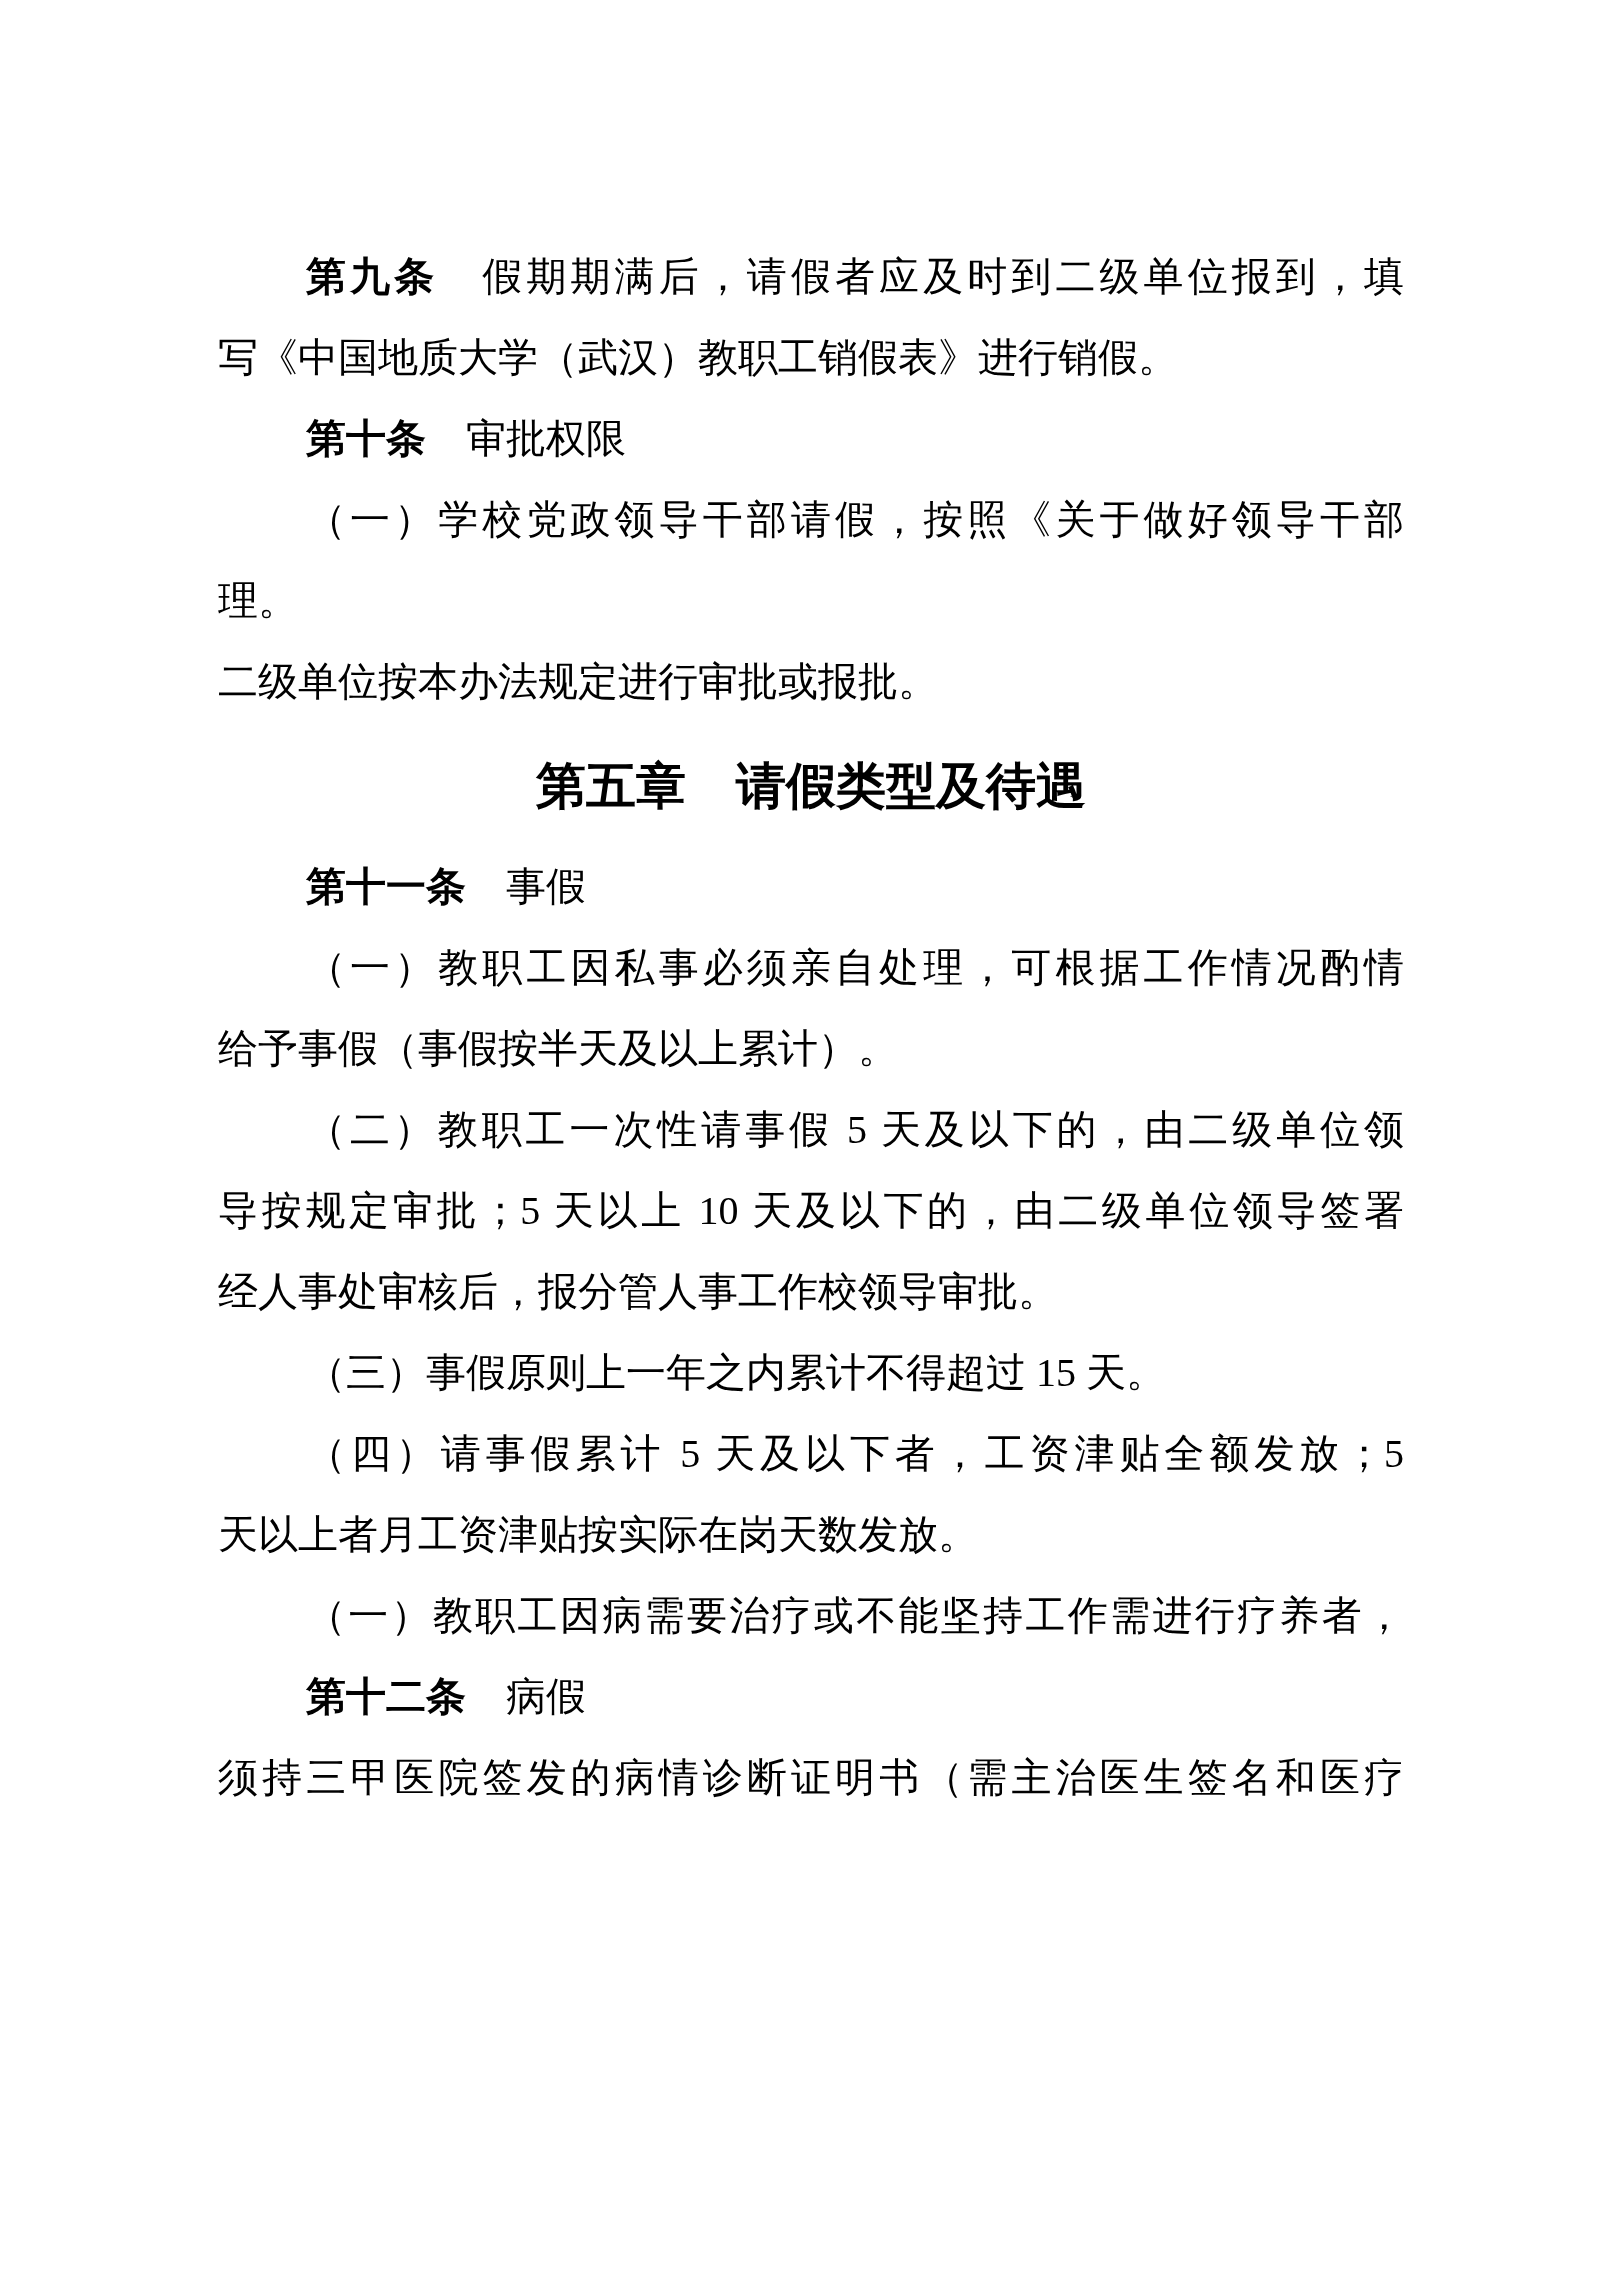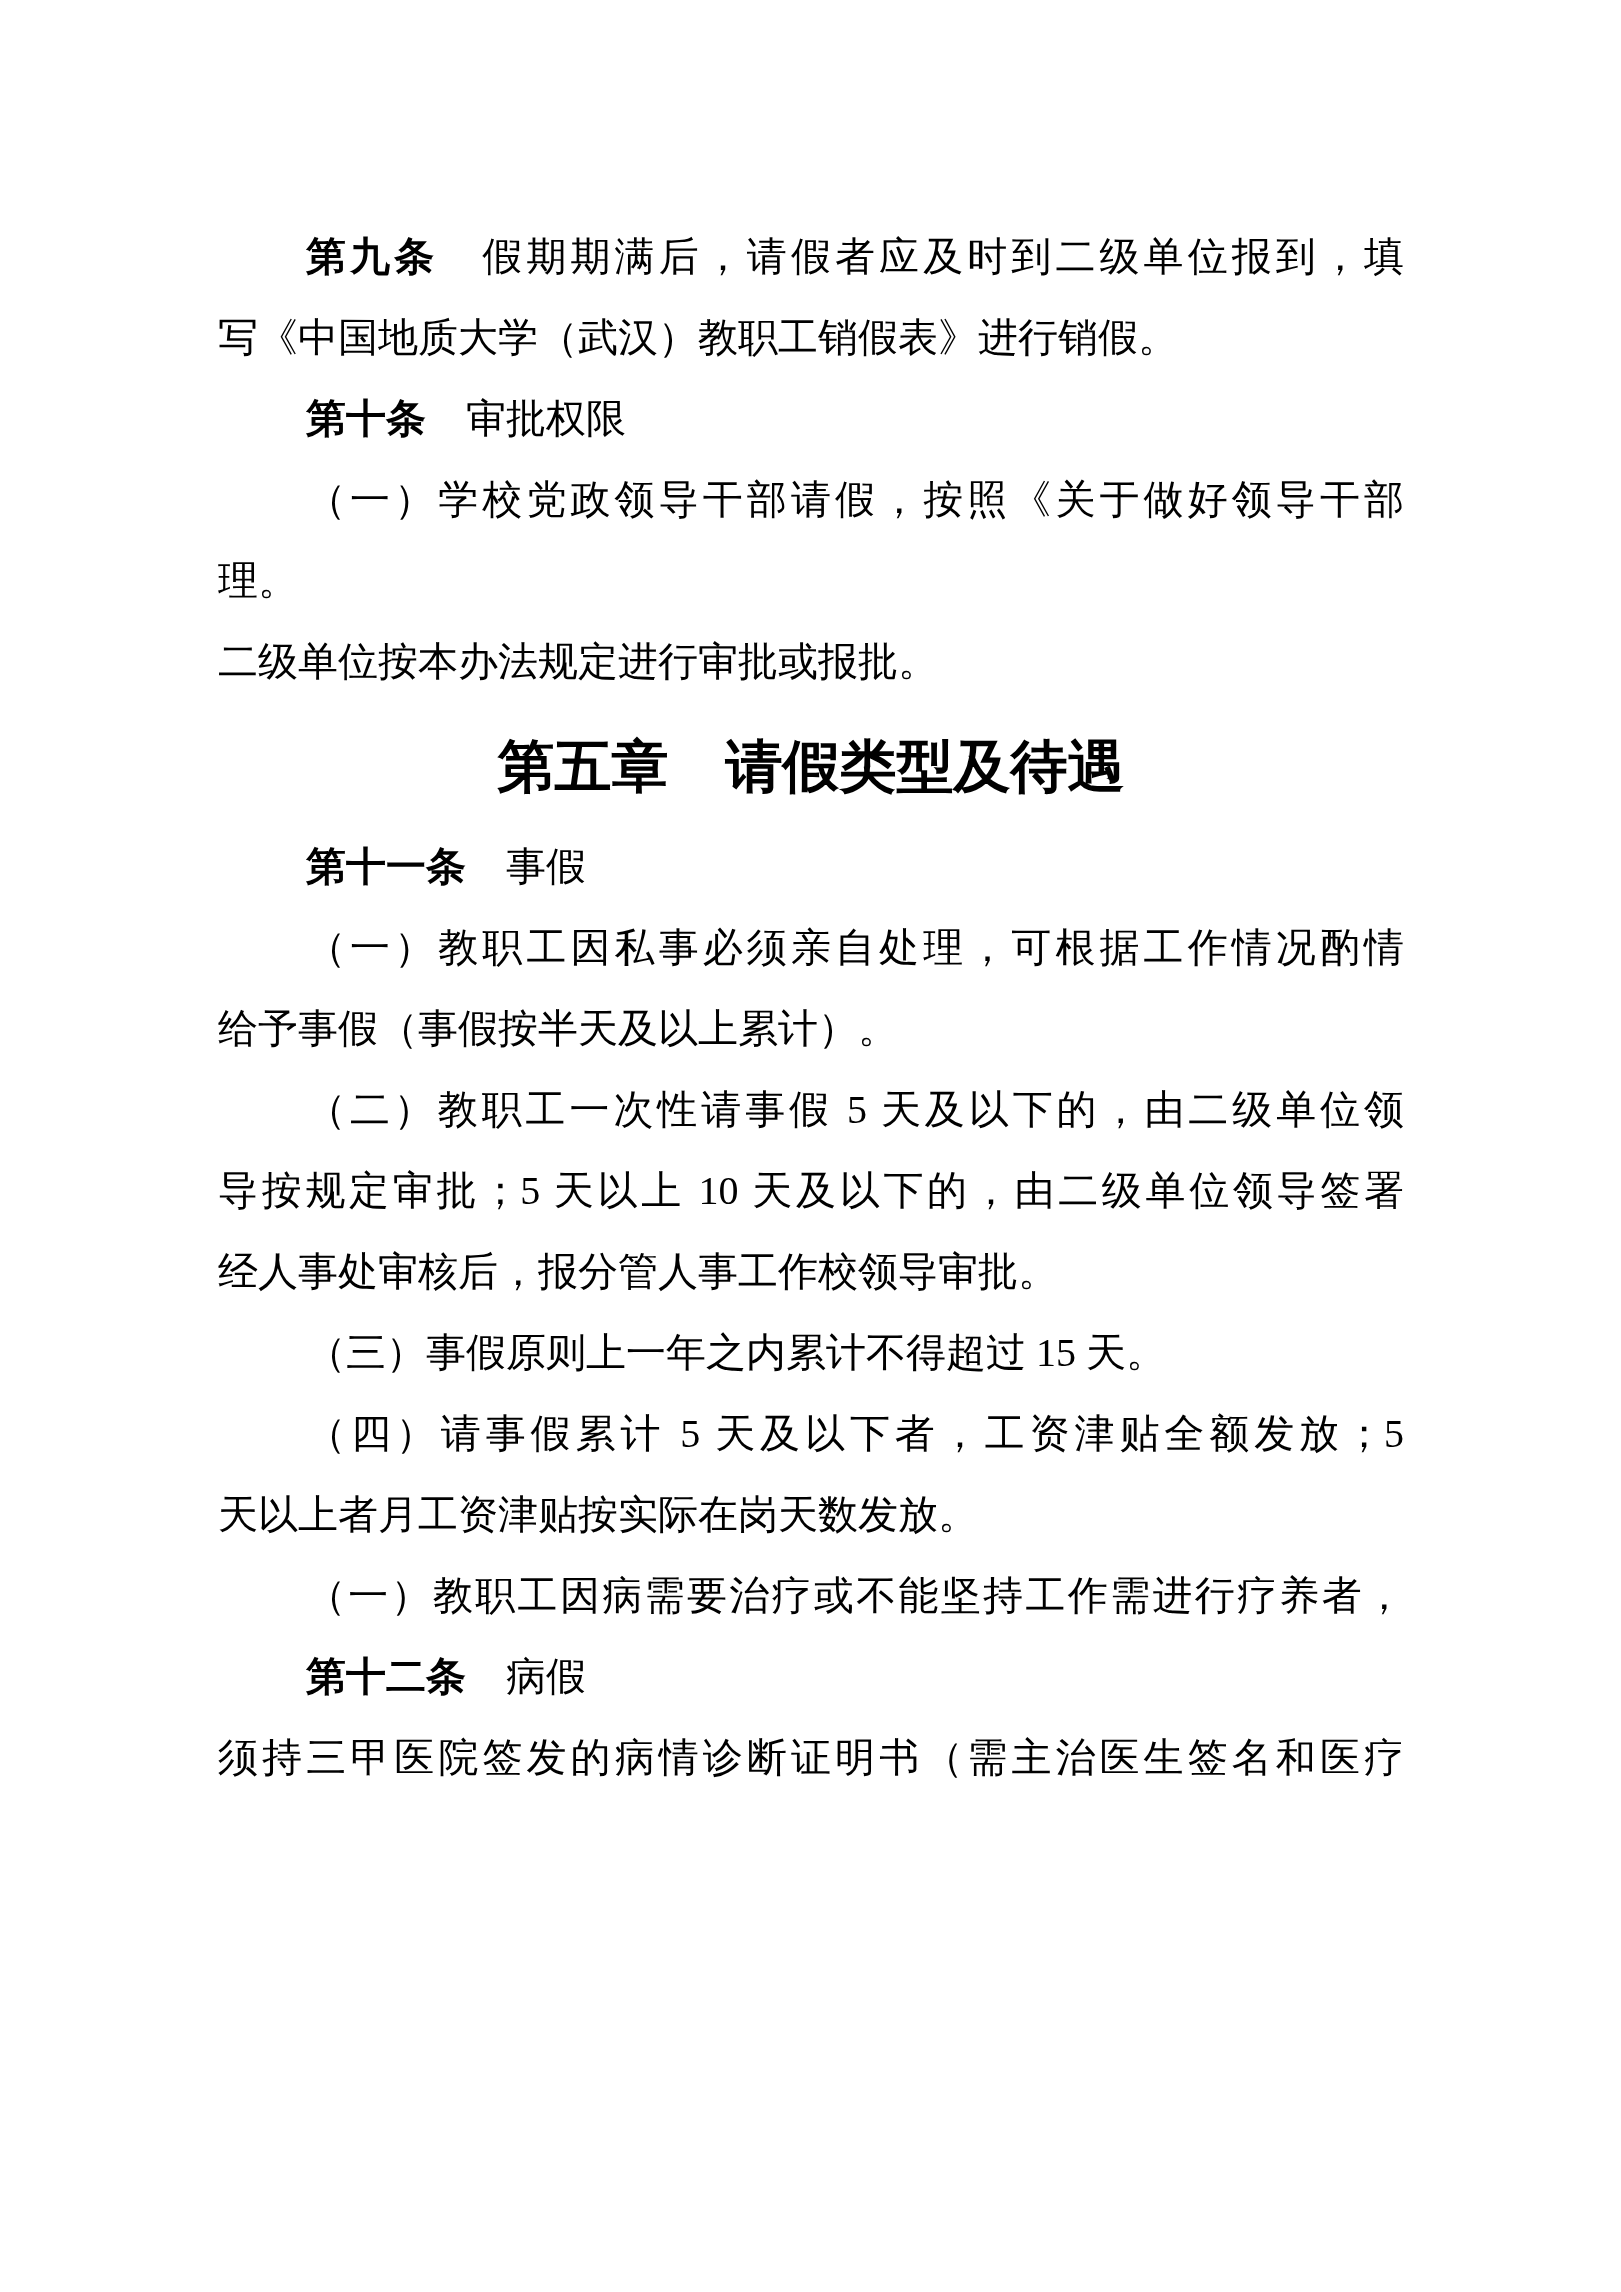--- a/index.html
+++ b/index.html
@@ -8,20 +8,21 @@
     padding: 0;
     background: #ffffff;
   }
   .page {
     position: relative;
     width: 1621px;
     height: 2065px;
     background: #ffffff;
     overflow: hidden;
     color: #000;
+    margin-top: 20px;
   }
   .text-block {
     position: absolute;
     left: 218px;
     top: 216px;
     width: 1186px;
   }
   .line {
     height: 81px;
     line-height: 81px;
@@ -35,21 +36,21 @@
   }
   .line.stretch {
     text-align: justify;
     text-align-last: justify;
   }
   .line .seg.bold {
     font-weight: 700;
     font-family: "Liberation Sans", "DejaVu Sans", sans-serif;
   }
   .line.chapter {
-    font-size: 57px;
+    font-size: 50px;
     font-weight: 700;
     text-align: center;
     text-align-last: center;
     margin-top: 23.5px;
     margin-bottom: 19.6px;
     font-family: "Liberation Sans", "DejaVu Sans", sans-serif;
   }
   .page-number {
     position: absolute;
     left: 163px;

